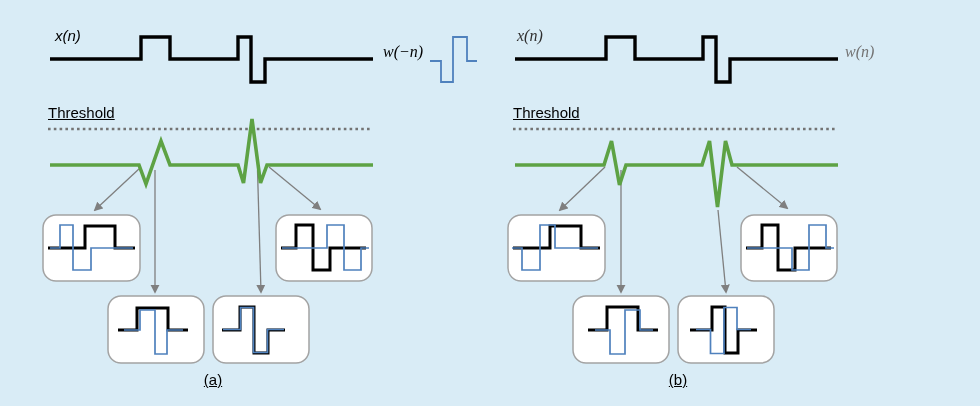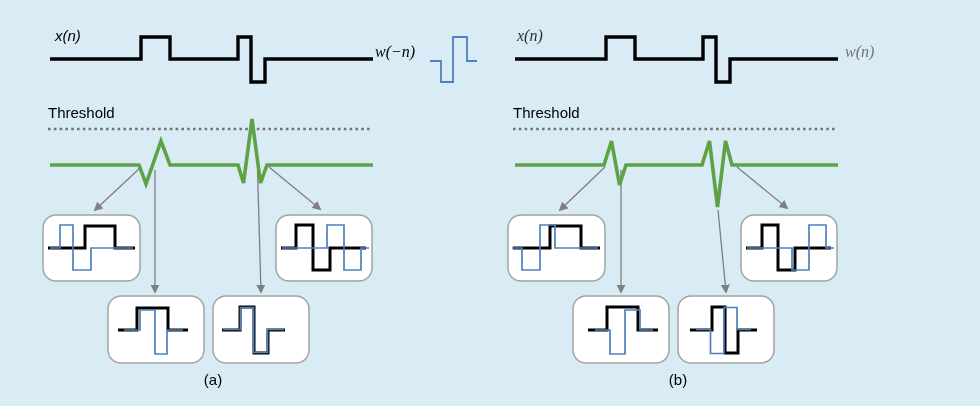--- a/index.html
+++ b/index.html
@@ -2,23 +2,23 @@
 <html><head>
 <meta charset="utf-8">
 <style>
   html,body{margin:0;padding:0;}
   body{background:#d9ecf6;font-family:"Liberation Sans",sans-serif;}
   .stage{position:relative;width:876px;height:406px;background:#d9ecf6;overflow:hidden;margin-top:7px;}
   #diagram{position:absolute;left:0;top:0;}
   .lbl{position:absolute;color:#000;white-space:nowrap;line-height:1;}
   .sans-it{font:italic 15px "Liberation Sans",sans-serif;}
   .serif-it{font:italic 16px "Liberation Serif",serif;}
-  .plain{font:15px "Liberation Sans",sans-serif;}
+  .plain{font:15px "Liberation Sans",sans-serif;text-decoration:underline;}
   #label-x-a{left:55px;top:20px;}
-  #label-w-a{left:375px;top:36px;}
+  #label-w-a{left:383px;top:36px;}
   #label-th-a{left:48px;top:97px;}
   #caption-a{left:198px;top:364px;width:30px;text-align:center;}
   #label-x-b{left:517px;top:20px;color:#2f2f2f;}
   #label-w-b{left:845px;top:36px;color:#737373;}
   #label-th-b{left:513px;top:97px;}
   #caption-b{left:663px;top:364px;width:30px;text-align:center;}
 </style>
 </head>
 <body style="background: rgb(217, 236, 246);">
 

